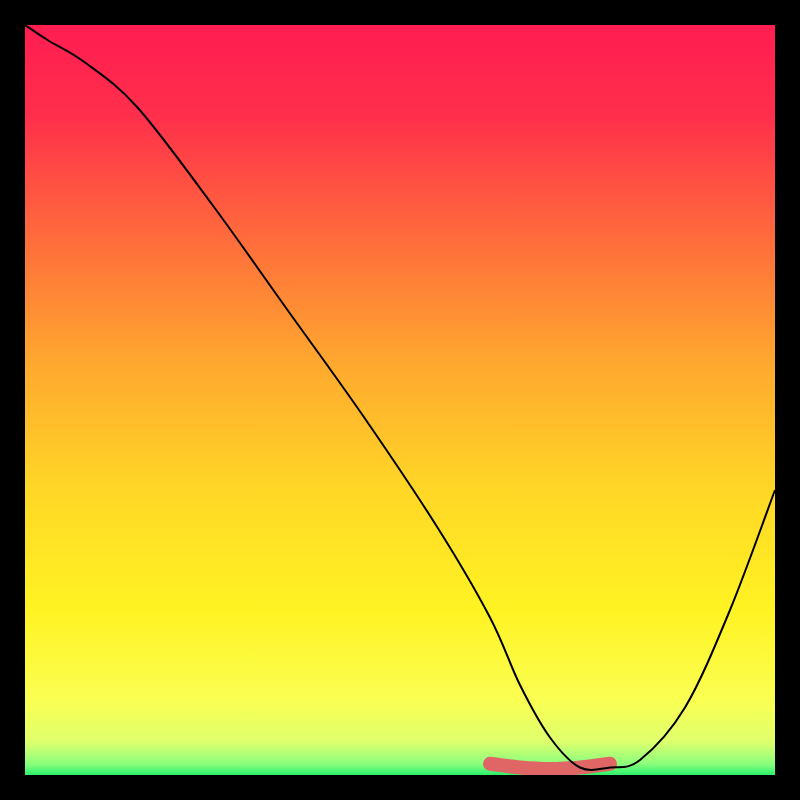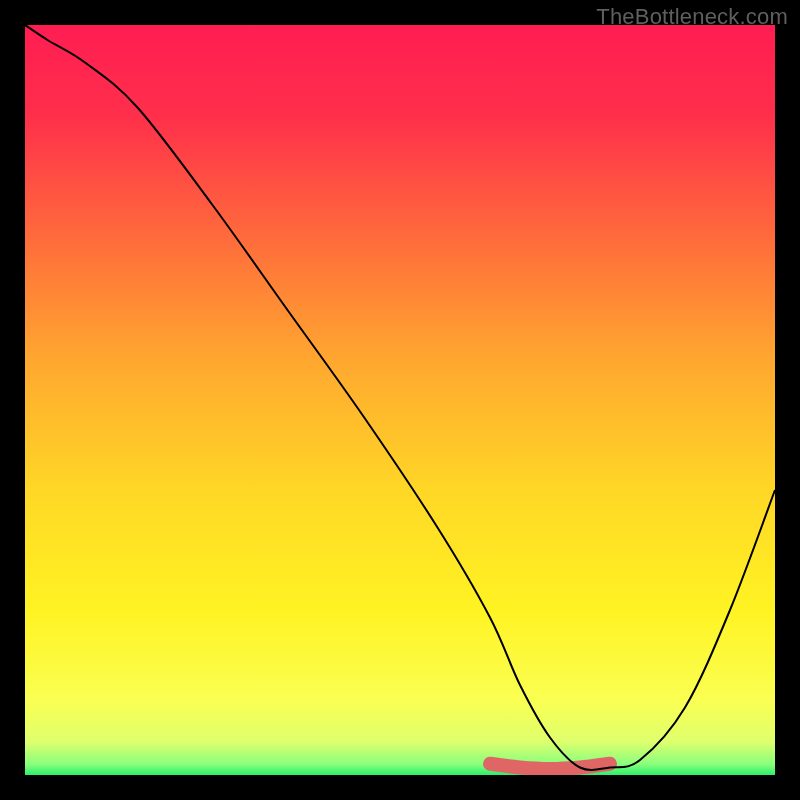--- a/index.html
+++ b/index.html
@@ -76,15 +76,14 @@
       <rect x="0" y="0" width="750" height="750" fill="url(#bg)"></rect>
     </svg>
 
     <svg class="curve-svg" viewBox="0 0 750 750" preserveAspectRatio="none">
       <path id="highlight-path" fill="none" stroke-linecap="round" stroke-linejoin="round" stroke-width="14" d="M 465 738.75 C 470 739.375, 485 741.625, 495 742.5 C 505 743.375, 515 744, 525 744 C 535 744, 545 743.375, 555 742.5 C 565 741.625, 580 739.375, 585 738.75" stroke="#e06666"></path>
       <path id="curve-path" fill="none" stroke-width="2" d="M 0 0 C 3.75 2.5, 12.5 8.75, 22.5 15 C 32.5 21.25, 45 26.25, 60 37.5 C 75 48.75, 91.25 58.75, 112.5 82.5 C 133.75 106.25, 162.5 146.25, 187.5 180 C 212.5 213.75, 237.5 250, 262.5 285 C 287.5 320, 312.5 353.75, 337.5 390 C 362.5 426.25, 391.25000000000006 468.75, 412.50000000000006 502.5 C 433.75000000000006 536.25, 451.25 566.25, 465 592.5 C 478.75 618.75, 485 640, 495 660 C 505 680, 515 698.75, 525 712.5 C 535 726.25, 545 737.5, 555 742.5 C 565 747.5, 575 743.75, 585 742.5 C 595 741.25, 602.5 745, 615 735 C 627.5 725, 645 707.5, 660 682.5 C 675 657.5, 690 621.25, 705 585 C 720 548.75, 742.5 485, 750 465" stroke="#000000"></path>
     </svg>
 
   </div>
 
-  <div class="watermark">TheBottleneck.com</div>
 
 </div>
 
 </body></html>

